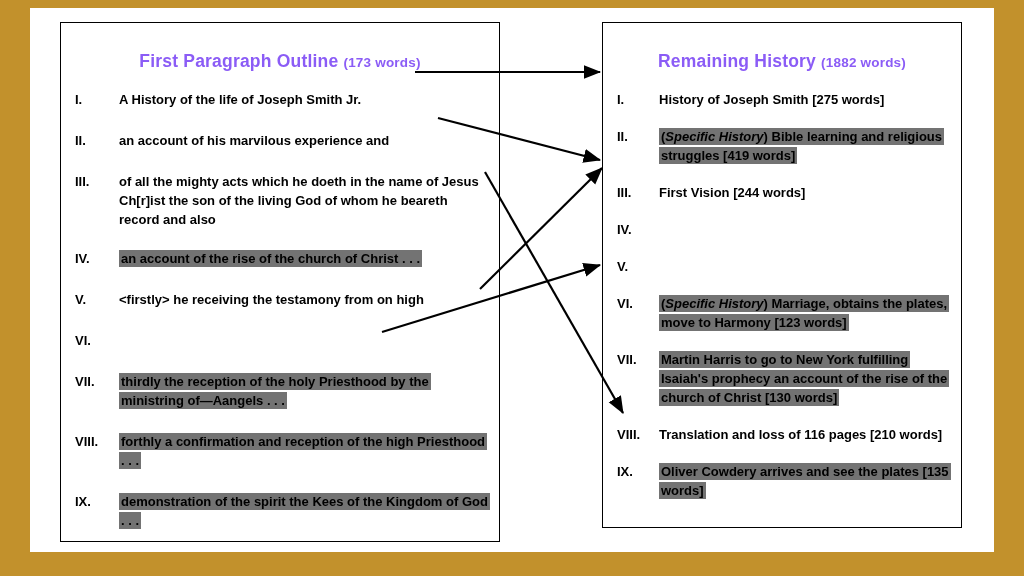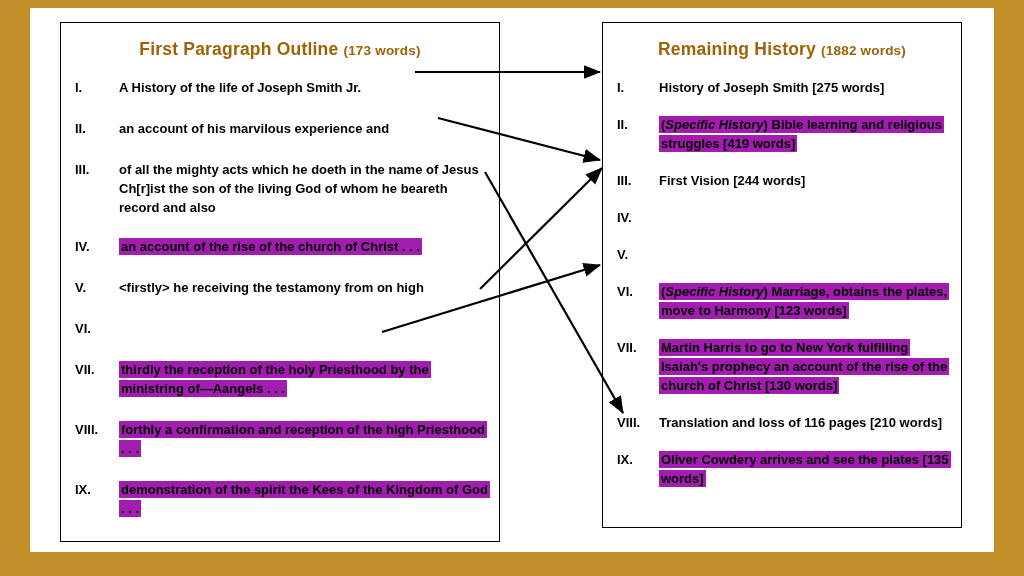--- a/index.html
+++ b/index.html
@@ -36,22 +36,22 @@
   #right-panel {
     left: 572px;
     top: 14px;
     width: 360px;
     height: 506px;
   }
   .panel-title {
     text-align: center;
     font-weight: bold;
     font-size: 17.5px;
-    color: #a16207;
-    margin-top: 16px;
+    color: #8b5cf6;
+    margin-top: 28px;
     letter-spacing: 0.2px;
   }
   .panel-title .count {
     font-size: 13.5px;
     font-weight: bold;
   }
   .items {
     position: relative;
     margin-top: 14px;
   }
@@ -72,21 +72,21 @@
   #left-panel .num { width: 44px; }
   #right-panel .num { width: 42px; }
   .txt {
     font-weight: bold;
     font-size: 13px;
     color: #000;
     line-height: 19px;
     flex: 1 1 auto;
   }
   .txt .hl {
-    background: #a21caf;
+    background: #737373;
     box-decoration-break: clone;
     -webkit-box-decoration-break: clone;
     padding: 1px 2px;
   }
   .txt em {
     font-style: italic;
   }
   svg.arrows {
     position: absolute;
     left: 0;

